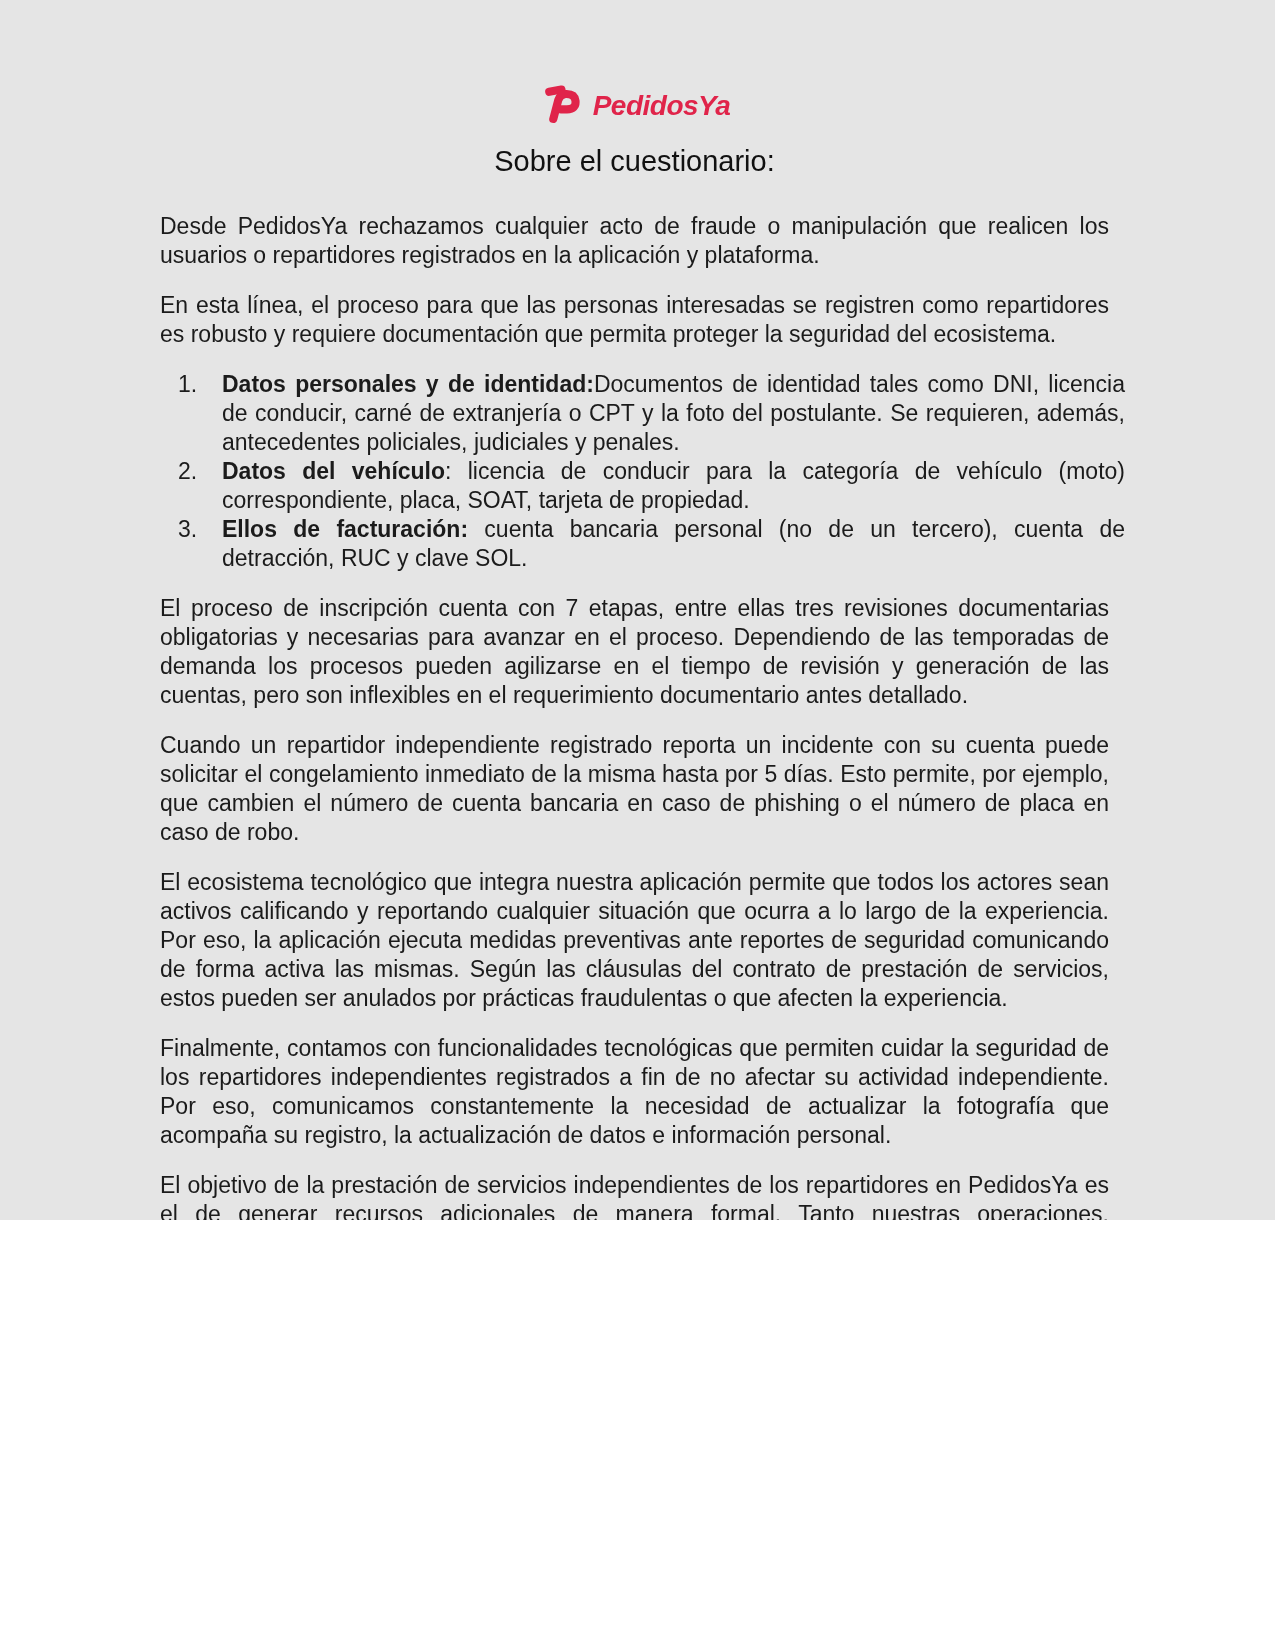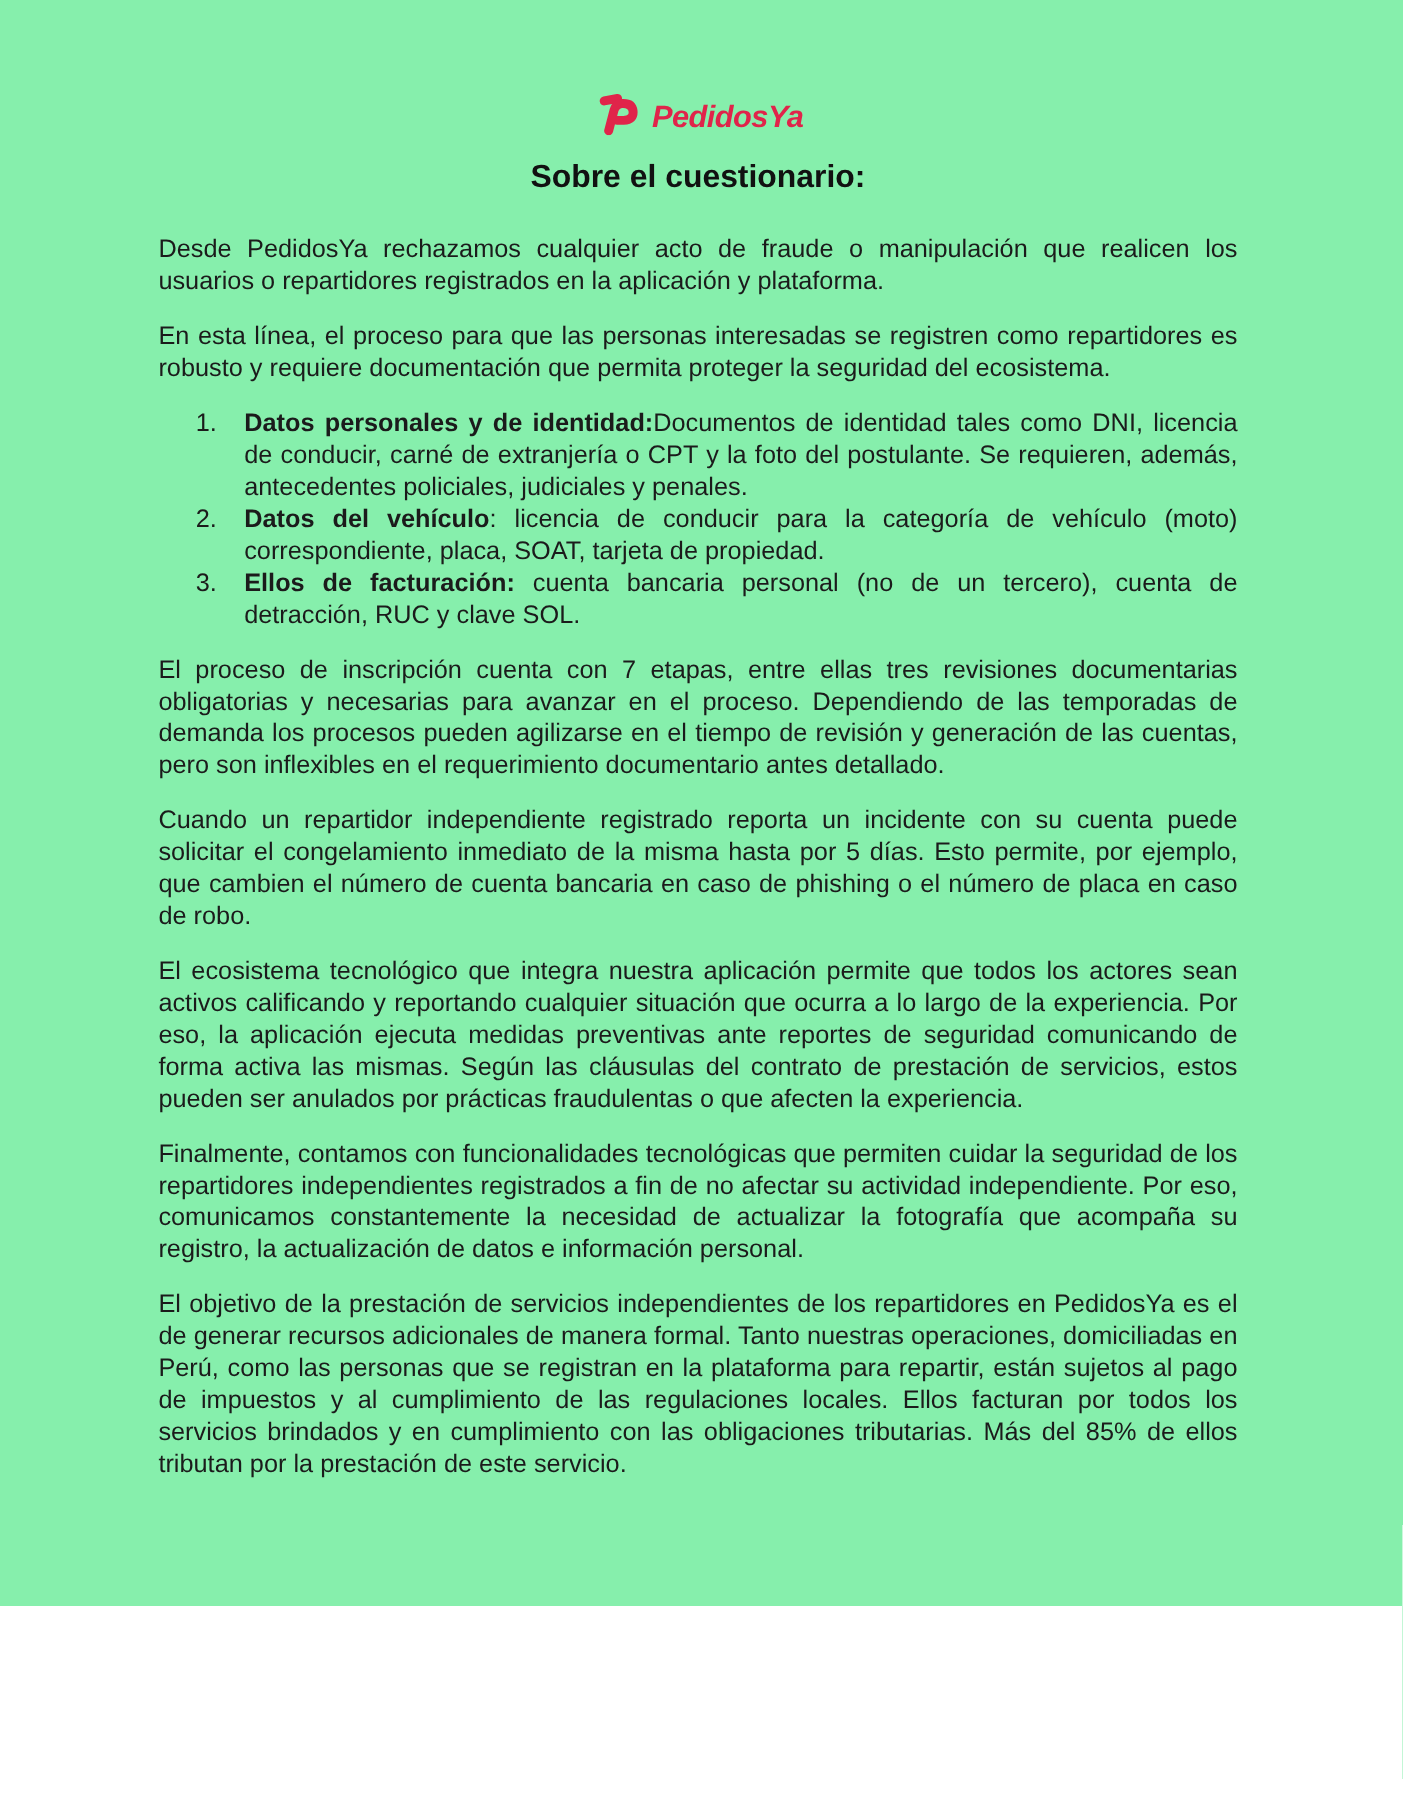--- a/index.html
+++ b/index.html
@@ -1,41 +1,41 @@
 <!DOCTYPE html>
 <html lang="es" style="--brand: #e0244a;"><head>
 <meta charset="utf-8">
 <style>
   html,body{margin:0;padding:0;background:#ffffff;}
   .page{
-    width:1275px;height:1460px;box-sizing:border-box;
-    padding:84px 150px 0 144px;background:#86efac;
+    width:1275px;height:1220px;box-sizing:border-box;
+    padding:84px 150px 0 144px;background:#e5e5e5;
     font-family:"Liberation Sans",sans-serif;color:#1b1b1b;
     position:relative;overflow:hidden;
   }
   .logo-row{
     display:flex;justify-content:center;align-items:center;
     gap:10px;height:40px;margin-bottom:22px;
   }
   .logo-mark{width:44px;height:38px;color:var(--brand,#e0244a);}
   .logo-mark svg{width:100%;height:100%;display:block;}
   .wordmark{
     font-size:28px;font-weight:bold;font-style:italic;
     color:var(--brand,#e0244a);letter-spacing:-0.5px;line-height:1;
     padding-top:4px;
   }
   .doc-title{
-    text-align:center;font-weight:bold;font-size:29px;
+    text-align:center;font-weight:normal;font-size:29px;
     color:#111111;line-height:1.1;margin:0;
   }
   .doc-body{
     margin-top:34px;font-size:23px;line-height:29px;
     text-align:justify;
   }
-  p.para{margin:21px 0;}
+  p.para{margin:21px 16px;}
   .doc-list{margin:21px 0;}
   .list-item{position:relative;padding-left:78px;}
   .list-num{position:absolute;left:34px;top:0;}
   .lead{font-weight:bold;}
   .date-line{
     margin-top:42px;text-align:right;font-weight:bold;
   }
 </style>
 </head>
 <body>

